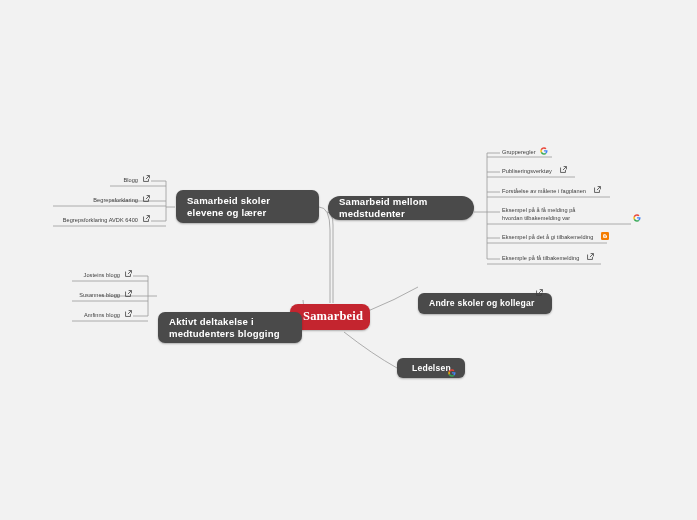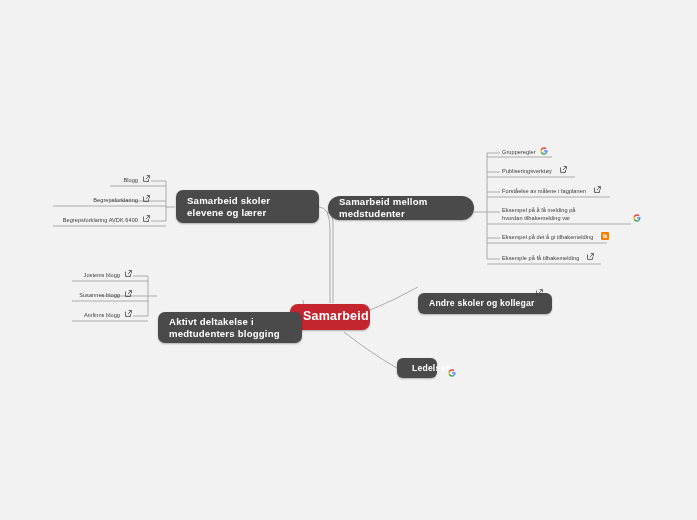--- a/index.html
+++ b/index.html
@@ -33,20 +33,21 @@
     letter-spacing: 0.2px;
     line-height: 1.22;
     box-shadow: 0 1px 2px rgba(0,0,0,0.28);
     z-index: 5;
   }
   .node.root {
     background: #c4252f;
     font-size: 12.5px;
     padding: 0 13px;
     border-radius: 8px;
+    font-family: Liberation Serif, serif;
   }
   .node.branch {
     background: #4a4a4a;
     font-size: 9.6px;
     padding: 0 11px;
   }
   .node.leafdark {
     background: #4a4a4a;
     font-size: 8.6px;
     padding: 0 11px;
@@ -175,21 +176,21 @@
     <span>Andre skoler og kollegar</span>
   </div>
   <span class="floating-icon" style="left:536px; top:282px;">
     <svg class="ext-icon" viewBox="0 0 10 10" xmlns="http://www.w3.org/2000/svg">
       <path d="M0.8 2.2 L0.8 9.2 L7.8 9.2 L7.8 5.6" fill="none" stroke="#3c3c3c" stroke-width="1.1"></path>
       <path d="M5.2 0.8 L9.2 0.8 L9.2 4.8" fill="none" stroke="#3c3c3c" stroke-width="1.1"></path>
       <path d="M4.2 5.8 L9.0 1.0" fill="none" stroke="#3c3c3c" stroke-width="1.1"></path>
     </svg>
   </span>
 
-  <div class="node leafdark" style="left:397px; top:358px; width:40px; height:20px;padding-left:15px;">
+  <div class="node leafdark" style="left:397px; top:358px; width:68px; height:20px;padding-left:15px;">
     <span>Ledelsen</span>
   </div>
   <span class="floating-icon" style="left:448px; top:363px;">
     <svg class="g-icon" viewBox="0 0 48 48" xmlns="http://www.w3.org/2000/svg">
       <path fill="#4285F4" d="M45 24c0-1.6-.1-2.7-.4-4H24v7.5h12c-.2 2-1.5 5-4.4 7l6.7 5.2C42.2 36 45 30.6 45 24z"></path>
       <path fill="#34A853" d="M24 46c5.9 0 10.9-2 14.5-5.3l-6.9-5.4c-1.9 1.3-4.4 2.2-7.6 2.2-5.8 0-10.7-3.8-12.5-9.1l-7.1 5.5C8 41.3 15.4 46 24 46z"></path>
       <path fill="#FBBC05" d="M11.5 28.4c-.5-1.4-.7-2.9-.7-4.4s.3-3 .7-4.4l-7.1-5.5C2.9 17 2 20.4 2 24s.9 7 2.4 9.9l7.1-5.5z"></path>
       <path fill="#EA4335" d="M24 10.8c3.3 0 6.2 1.1 8.5 3.3l6.3-6.3C35 4.2 30 2 24 2 15.4 2 8 6.7 4.4 14.1l7.1 5.5C13.3 14.3 18.2 10.8 24 10.8z"></path>
     </svg>
   </span>

